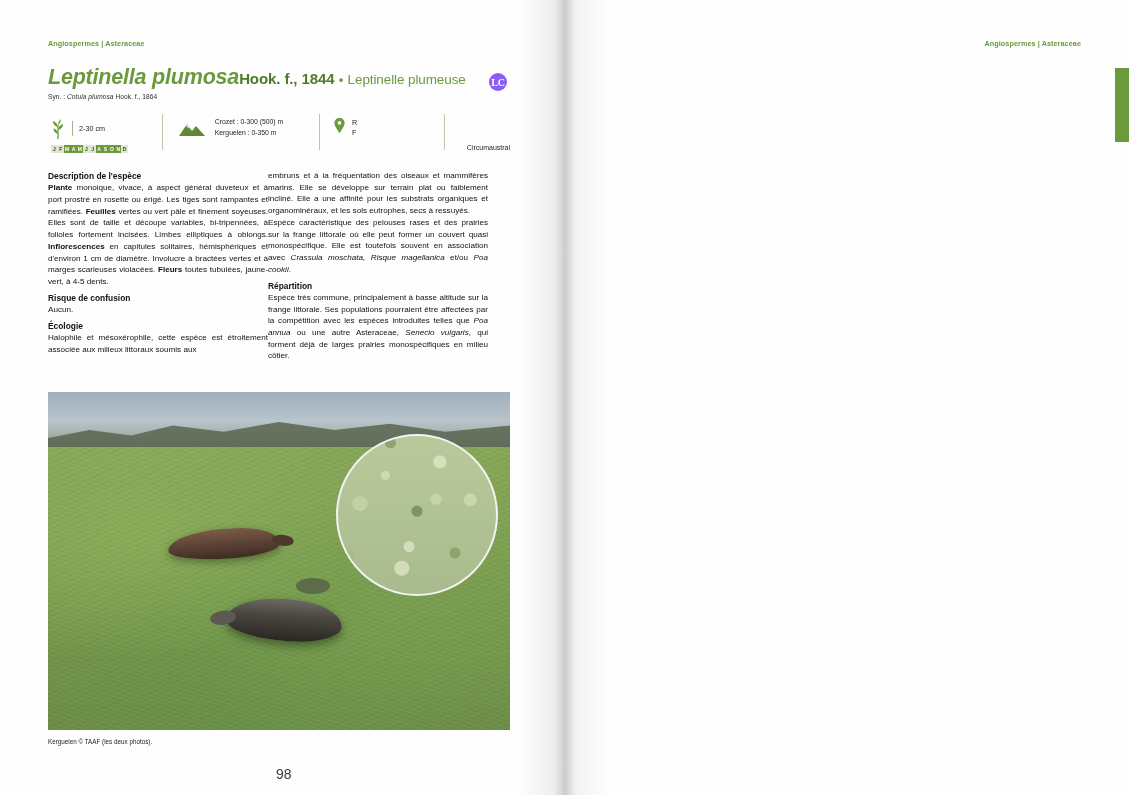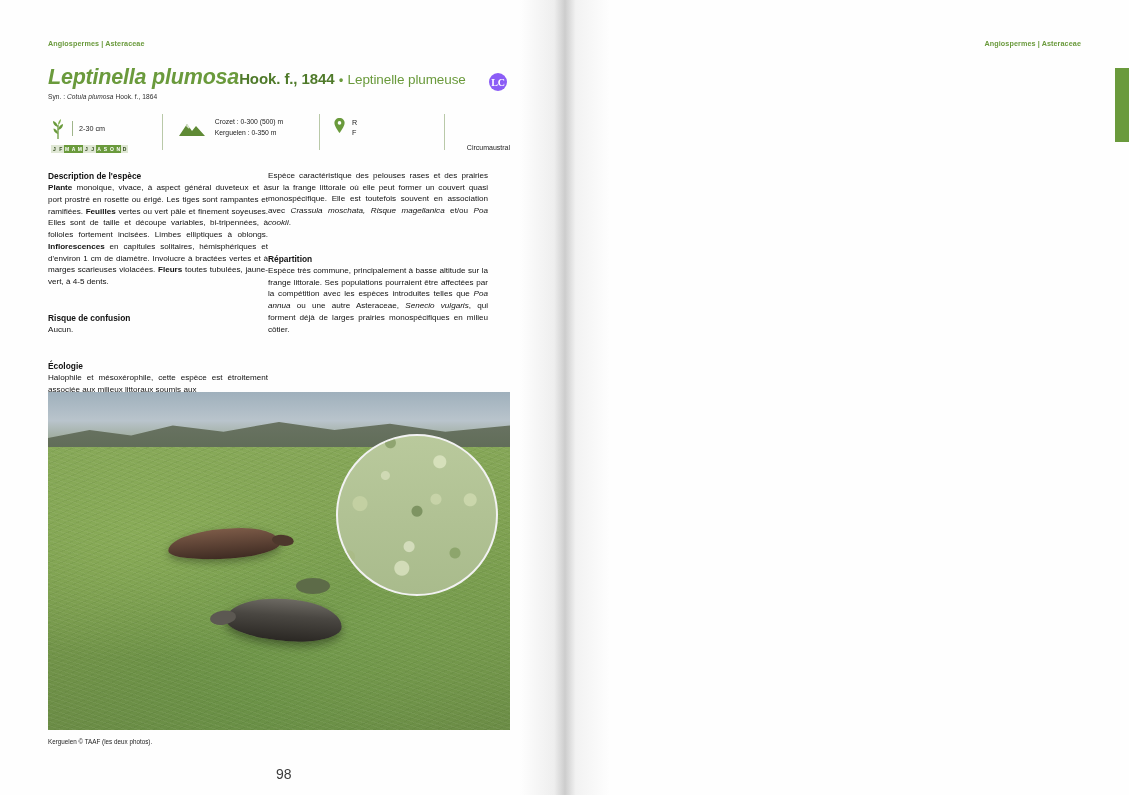--- a/index.html
+++ b/index.html
@@ -106,21 +106,21 @@
   
   .cols {
     position: absolute; left: 48px; top: 170px; width: 462px;
     display: flex; 
   }
   .col { width: 220px; }
   .sec-h {
     font-size: 8.4px; font-weight: bold; color: #111;
     margin-bottom: 0px; line-height: 1.45;
   }
-  .sec-h.gap { margin-top: 24px; }
+  .sec-h.gap { margin-top: 4px; }
   .para {
     font-size: 8.1px; color: #111; line-height: 1.45;
     text-align: justify; hyphens: auto; margin: 0;
   }
   .para b { font-weight: bold; }
   .para i { font-style: italic; }
 
   
   .photo-left {
     position: absolute; left: 48px; top: 392px; width: 462px; height: 338px;
@@ -318,20 +318,21 @@
         <p class="para"><b>Plante</b><span> monoique, vivace, à aspect général duveteux et à port prostré en rosette ou érigé. Les tiges sont rampantes et ramifiées. </span><b>Feuilles</b><span> vertes ou vert pâle et finement soyeuses. Elles sont de taille et découpe variables, bi-tripennées, à folioles fortement incisées. Limbes elliptiques à oblongs. </span><b>Inflorescences</b><span> en capitules solitaires, hémisphériques et d'environ 1 cm de diamètre. Involucre à bractées vertes et à marges scarieuses violacées. </span><b>Fleurs</b><span> toutes tubulées, jaune-vert, à 4-5 dents.</span></p>
 
         <div class="sec-h gap">Risque de confusion</div>
         <p class="para">Aucun.</p>
 
         <div class="sec-h gap">Écologie</div>
         <p class="para">Halophile et mésoxérophile, cette espèce est étroitement associée aux milieux littoraux soumis aux</p>
       </div>
 
       <div class="col">
+        <p class="para">embruns et à la fréquentation des oiseaux et mammifères marins. Elle se développe sur terrain plat ou faiblement incliné. Elle a une affinité pour les substrats organiques et organominéraux, et les sols eutrophes, secs à ressuyés.</p>
         <p class="para"><span>Espèce caractéristique des pelouses rases et des prairies sur la frange littorale où elle peut former un couvert quasi monospécifique. Elle est toutefois souvent en association avec </span><i>Crassula moschata, Risque magellanica</i><span> et/ou </span><i>Poa cookii</i><span>.</span></p>
 
         <div class="sec-h gap">Répartition</div>
         <p class="para"><span>Espèce très commune, principalement à basse altitude sur la frange littorale. Ses populations pourraient être affectées par la compétition avec les espèces introduites telles que </span><i>Poa annua</i><span> ou une autre Asteraceae, </span><i>Senecio vulgaris</i><span>, qui forment déjà de larges prairies monospécifiques en milieu côtier.</span></p>
       </div>
     </div>
 
     <div class="photo-left">
       <div class="pl-sky"></div>
       <div class="pl-hill"></div>

